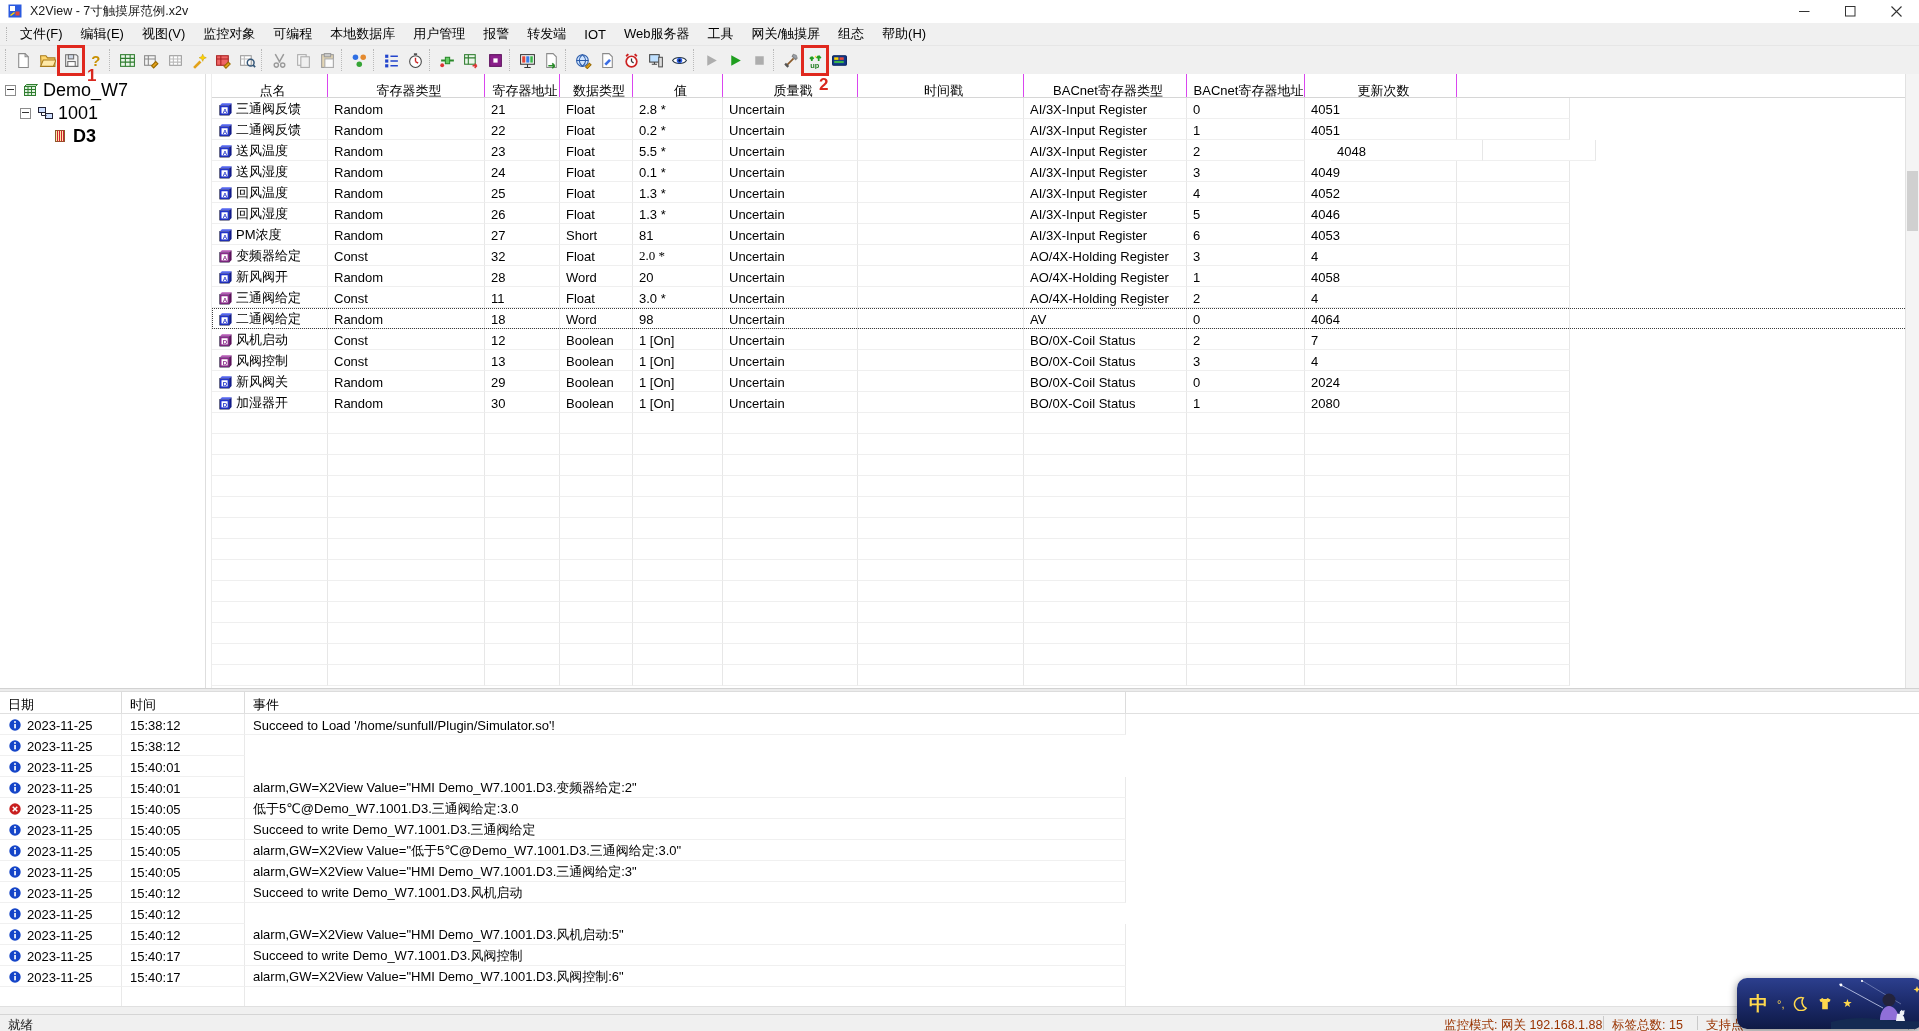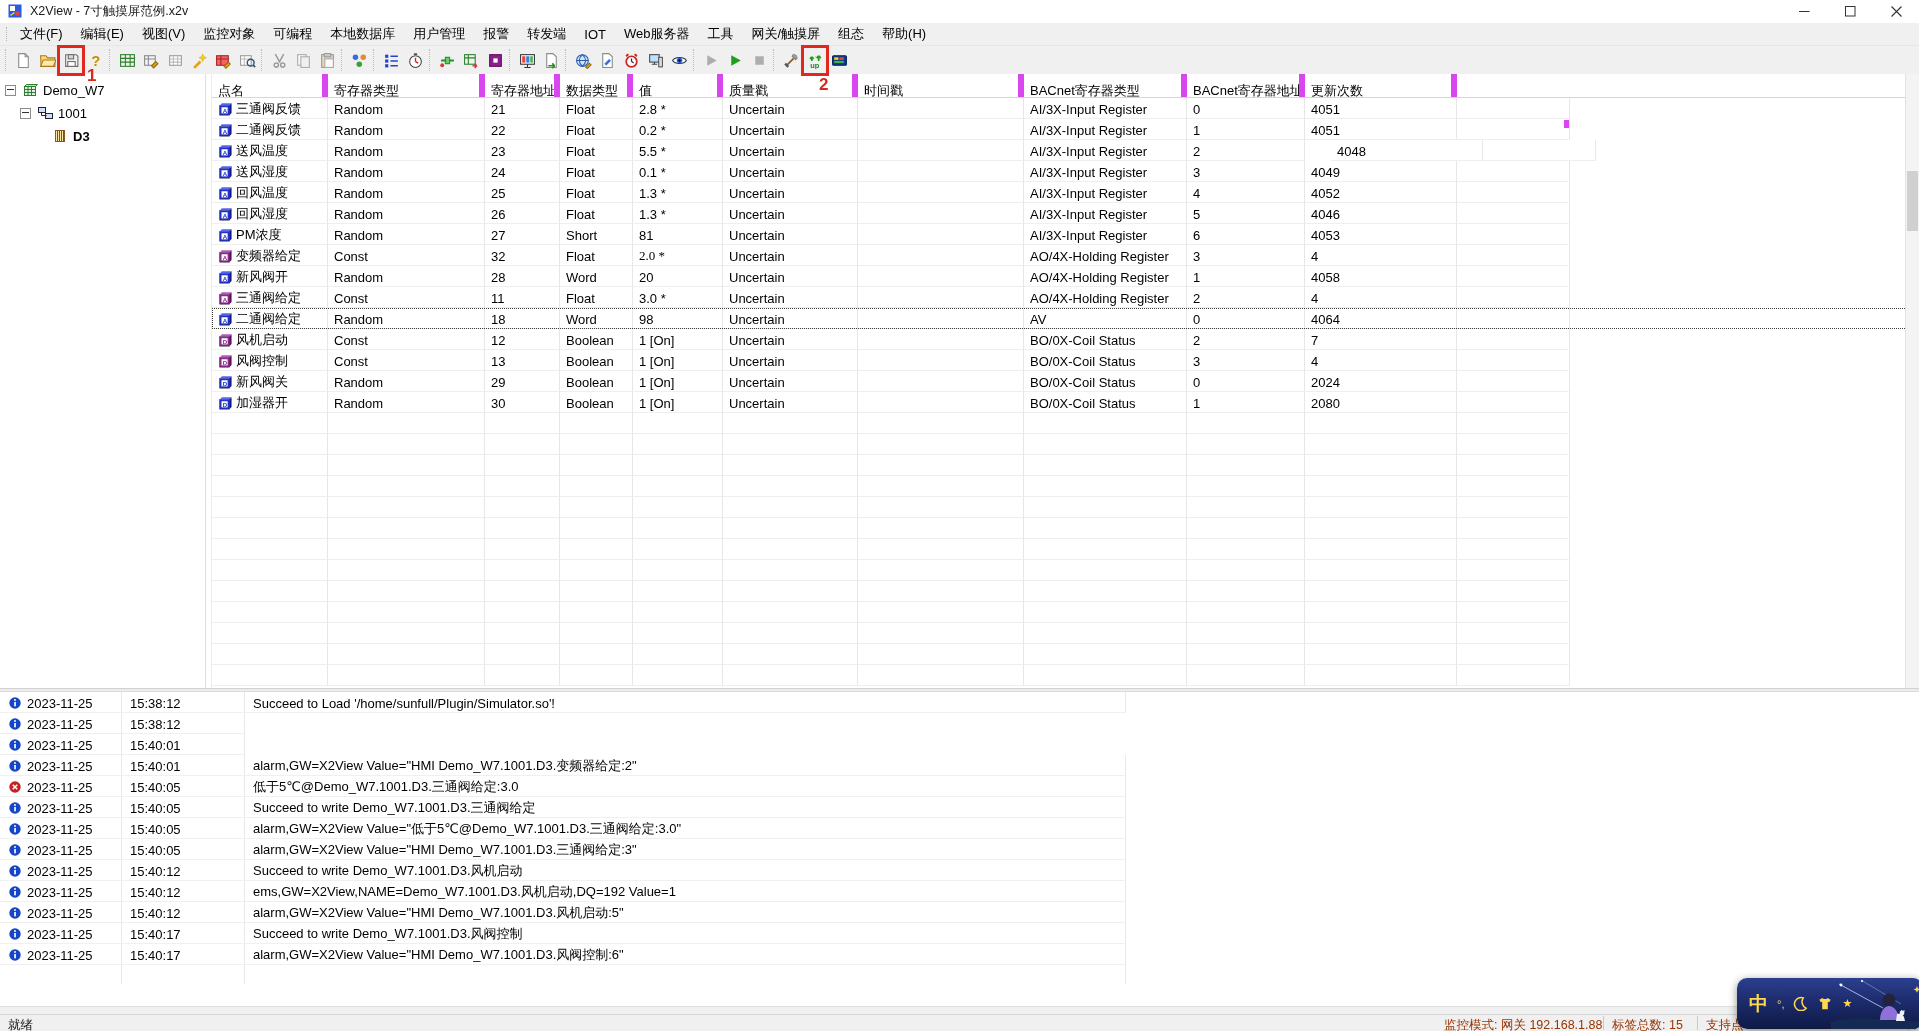--- a/index.html
+++ b/index.html
@@ -29,30 +29,30 @@
   .tbi svg{width:17px;height:17px;}
   .red-box{position:absolute;left:-2px;top:-3px;right:-2px;bottom:-4px;
     border:3px solid #e0281e;pointer-events:none;z-index:5;}
   .red-num{position:absolute;color:#d9281e;font-weight:bold;font-size:17px;z-index:6;pointer-events:none;}
   .red-num.n1{left:28px;top:18px;}
   .red-num.n2{left:16px;top:27px;}
 
   
   .content{position:absolute;top:74px;left:0;width:1919px;height:614px;display:flex;background:#fff;}
   .tree-panel{width:205px;position:relative;border-right:1px solid #dedede;}
-  .tree-row{position:absolute;height:20px;display:flex;align-items:center;font-size:13px;white-space:nowrap;}
+  .tree-row{position:absolute;height:20px;display:flex;align-items:center;font-size:18px;white-space:nowrap;}
   .expander{width:9px;height:9px;border:1px solid #8c8c8c;background:#fff;position:relative;margin-right:5px;flex:0 0 auto;}
   .expander::after{content:"";position:absolute;left:1px;right:1px;top:3px;height:1px;background:#333;}
   .tree-ico{width:18px;height:16px;margin-right:4px;flex:0 0 auto;}
   .tree-ico svg{width:18px;height:16px;}
   .splitter-v{width:5px;background:#fff;border-right:1px solid #ececec;}
 
   .table-area{position:relative;flex:1;overflow:hidden;background:#fff;}
   .thead{display:flex;height:24px;box-sizing:border-box;border-bottom:1px solid #d6d6d6;font-size:13px;}
-  .th{box-sizing:border-box;border-right:6px solid #d946ef;padding:8px 0 0 6px;white-space:nowrap;overflow:hidden;}
+  .th{box-sizing:border-box;border-right:1px solid #d946ef;padding:8px 0 0 6px;white-space:nowrap;overflow:hidden;text-align:center;}
   .tbody{position:relative;}
   .trow{display:flex;height:21px;position:relative;}
   .trow.sel{outline:1px dotted #3c3c3c;outline-offset:-1px;}
   .td{box-sizing:border-box;border-right:1px solid #e7e7e7;border-bottom:1px solid #efefef;
     padding:2px 0 0 6px;font-size:13px;white-space:nowrap;overflow:hidden;display:flex;align-items:center;}
   .td .cube{width:14px;height:14px;margin-right:4px;flex:0 0 auto;}
   .vscroll{position:absolute;right:0;top:0;width:13px;height:614px;background:#f4f4f4;border-left:1px solid #e2e2e2;}
   .vthumb{position:absolute;left:1px;top:97px;width:11px;height:60px;background:#d0d0d0;}
 
   
@@ -925,20 +925,25 @@
           </div>
         </div>
       <div class="vscroll">
         <div class="vthumb"></div>
       </div>
     </div>
   </div>
 
   <div class="log-splitter"></div>
   <div class="log-panel">
+    <div class="log-head" id="loghead">
+        <div class="lh" style="width: 122px;">日期</div>
+        <div class="lh" style="width: 123px;">时间</div>
+        <div class="lh" style="width: 881px;">事件</div>
+      </div>
     <div id="logbody">
         <div class="log-row">
           <div class="lc" style="width: 122px;">
             <span class="lic"><svg width="14" height="14" viewBox="0 0 16 16">
                 <circle cx="8" cy="8" r="6.5" fill="#1545c8"></circle>
                 <rect x="7.1" y="6.8" width="1.9" height="5" fill="#fff"></rect>
                 <circle cx="8" cy="4.6" r="1.1" fill="#fff"></circle>
               </svg></span>
             <span>2023-11-25</span>
           </div>
@@ -1041,21 +1046,20 @@
         <div class="log-row">
           <div class="lc" style="width: 122px;">
             <span class="lic"><svg width="14" height="14" viewBox="0 0 16 16">
                 <circle cx="8" cy="8" r="6.5" fill="#1545c8"></circle>
                 <rect x="7.1" y="6.8" width="1.9" height="5" fill="#fff"></rect>
                 <circle cx="8" cy="4.6" r="1.1" fill="#fff"></circle>
               </svg></span>
             <span>2023-11-25</span>
           </div>
           <div class="lc" style="width: 123px;">15:40:12</div>
-          <div class="lc" style="width: 881px;">ems,GW=X2View,NAME=Demo_W7.1001.D3.风机启动,DQ=192 Value=1</div>
         </div>
         <div class="log-row">
           <div class="lc" style="width: 122px;">
             <span class="lic"><svg width="14" height="14" viewBox="0 0 16 16">
                 <circle cx="8" cy="8" r="6.5" fill="#1545c8"></circle>
                 <rect x="7.1" y="6.8" width="1.9" height="5" fill="#fff"></rect>
                 <circle cx="8" cy="4.6" r="1.1" fill="#fff"></circle>
               </svg></span>
             <span>2023-11-25</span>
           </div>

